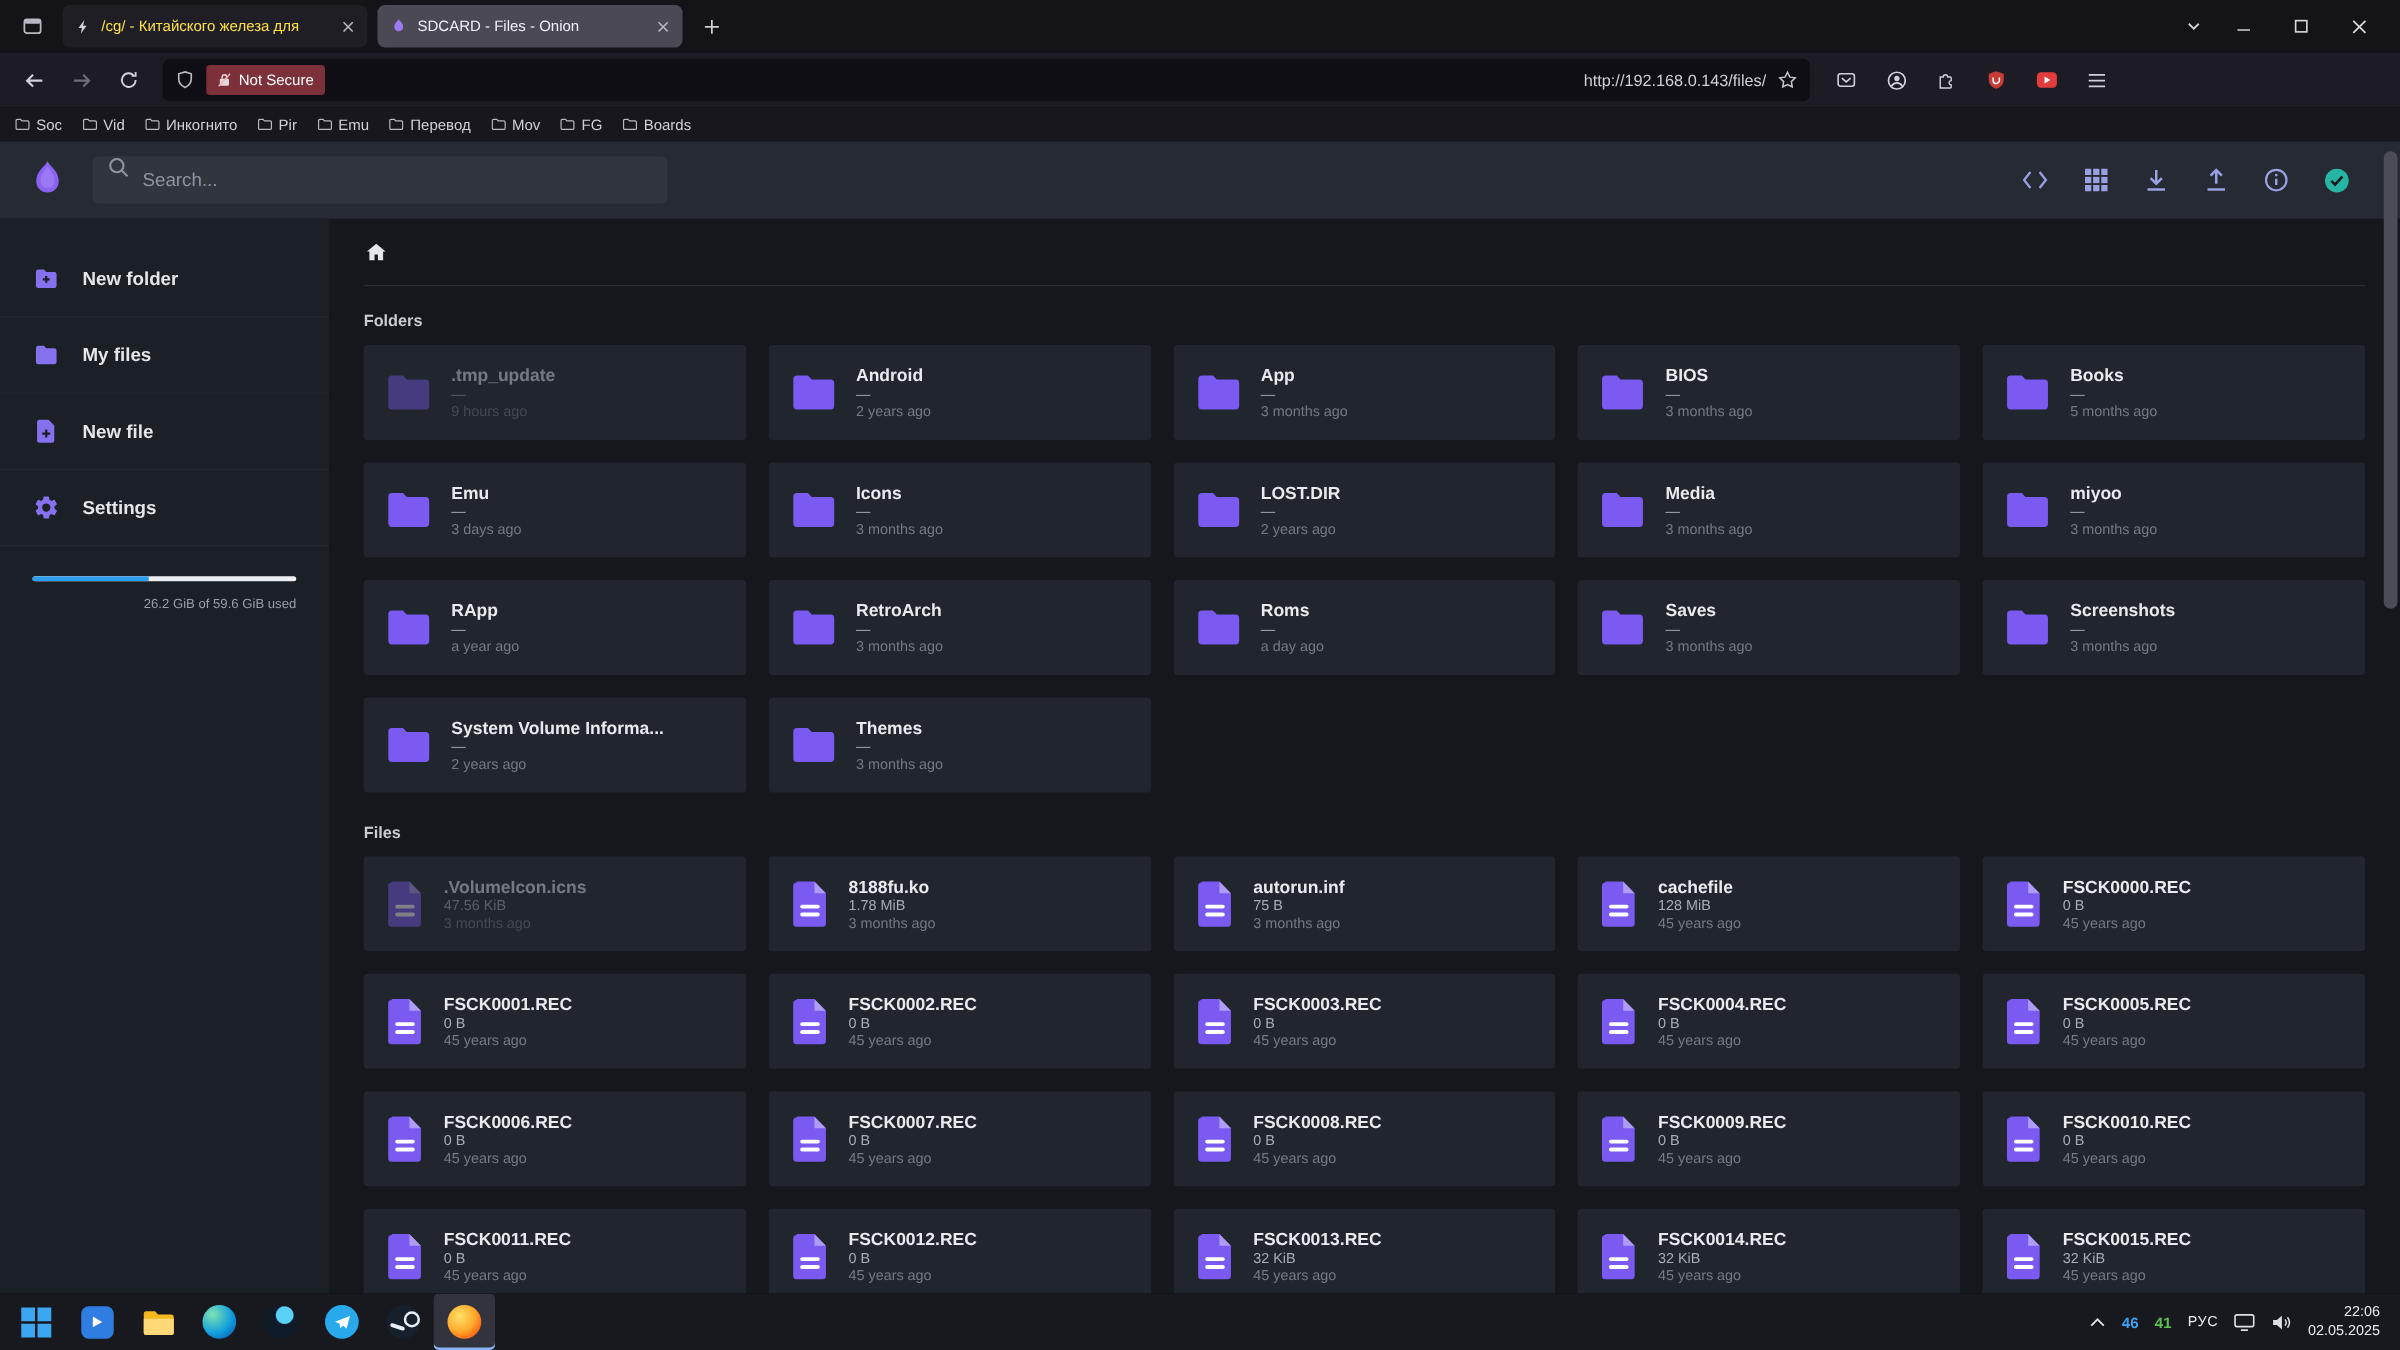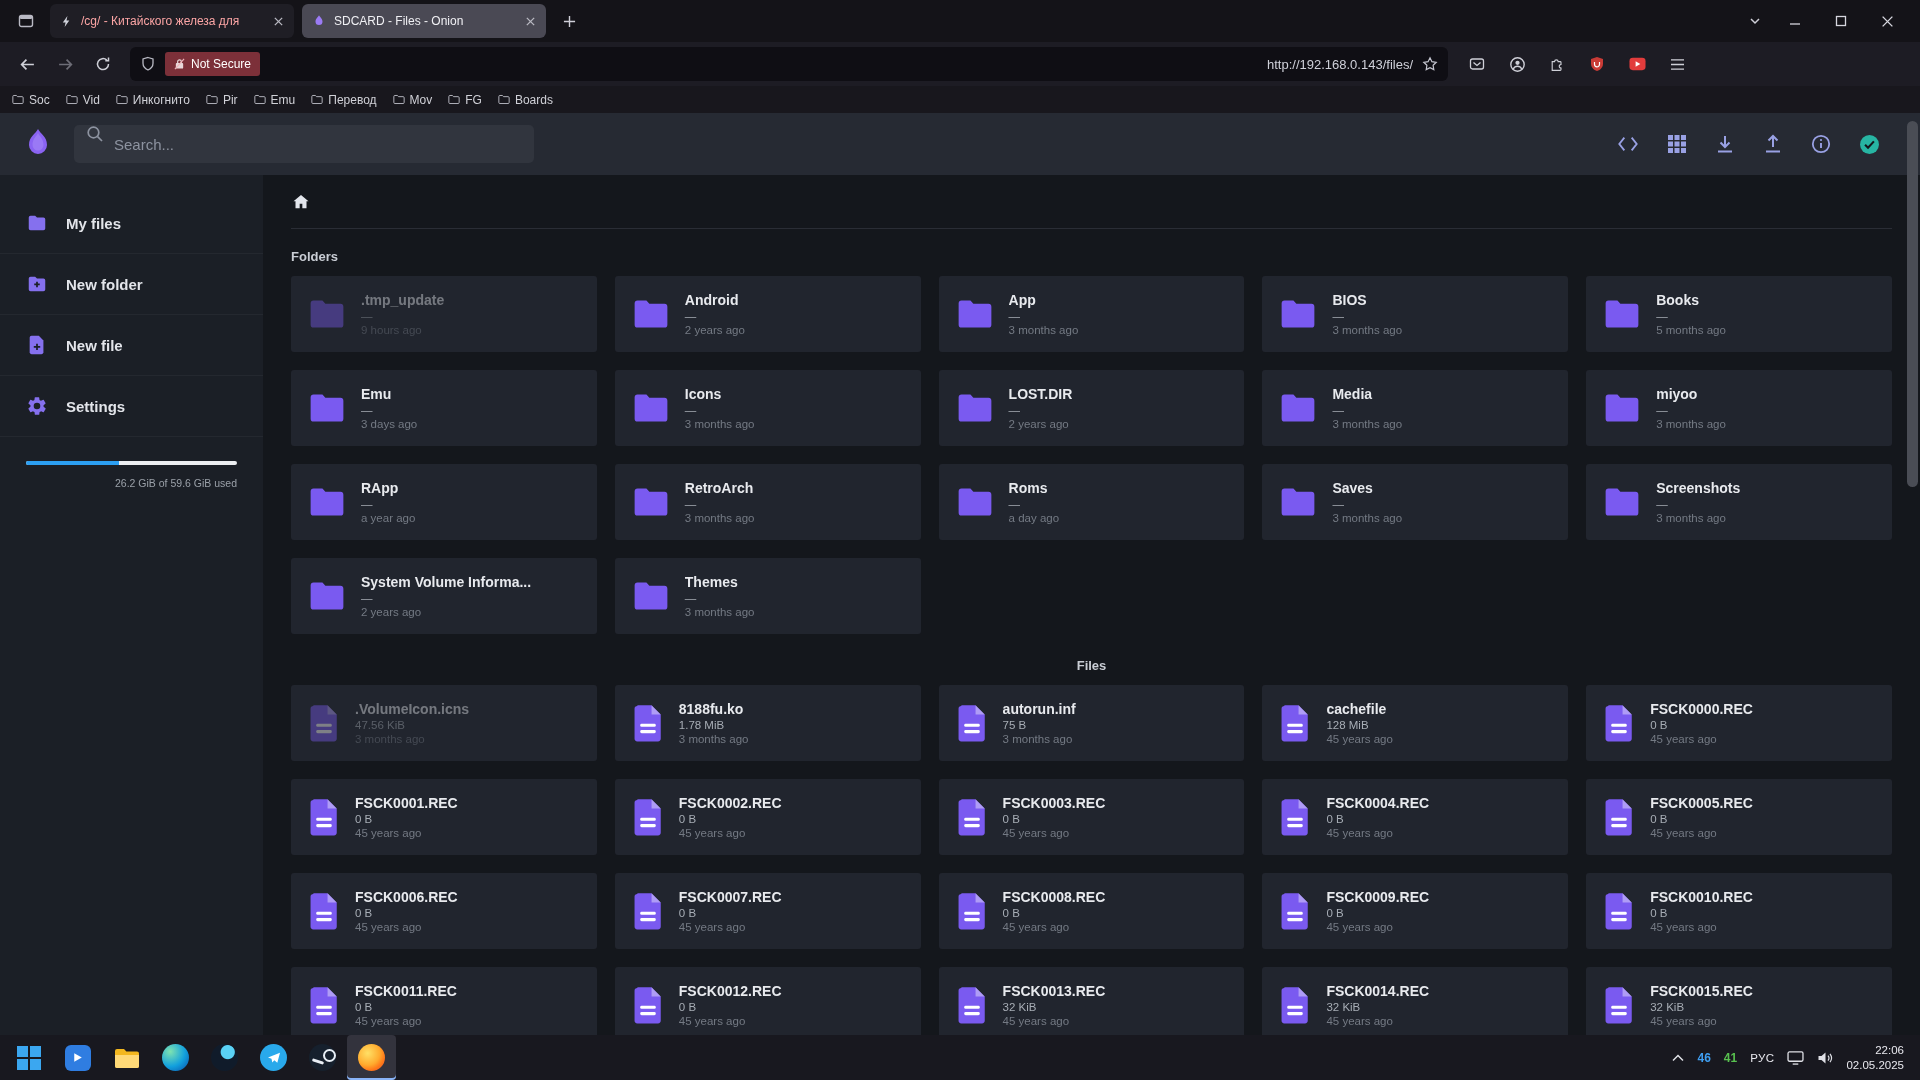--- a/index.html
+++ b/index.html
@@ -6,21 +6,21 @@
   html,body { width:1920px; height:1080px; overflow:hidden; background:#000;
               font-family:"Liberation Sans", sans-serif; }
   .screen { width:1920px; height:1080px; display:flex; flex-direction:column; }
   [data-interactable="true"] { cursor:pointer; }
   svg { display:block; }
 
   
   .tabstrip { height:42px; background:#141318; display:flex; align-items:center; padding:0 10px; gap:8px; flex:0 0 auto; }
   .ffview { width:32px; height:32px; border-radius:6px; display:flex; align-items:center; justify-content:center; color:#b9b9c3; }
   .tab { width:244px; height:34px; border-radius:6px; display:flex; align-items:center; gap:8px; padding:0 10px;
-         color:#fca5a5; font-size:12px; background:#1f1e25; }
+         color:#fde047; font-size:12px; background:#1f1e25; }
   .tab.active { background:#4a4954; color:#f0f0f4; }
   .tab .t-title { flex:1; white-space:nowrap; overflow:hidden; text-overflow:clip; }
   .t-close { color:#b9b9c2; display:flex; }
   .t-fav { display:flex; color:#d7d9de; }
   .newtab { width:30px; height:30px; border-radius:6px; display:flex; align-items:center; justify-content:center; color:#cfcfd8; }
   .strip-spacer { flex:1; }
   .strip-right { display:flex; align-items:center; }
   .caret-btn { width:34px; height:34px; display:flex; align-items:center; justify-content:center; color:#cfcfd8; }
   .win-btn { width:46px; height:42px; display:flex; align-items:center; justify-content:center; color:#d6d6de; }
 
@@ -66,21 +66,21 @@
   .usage-track { height:4px; background:#eceef1; border-radius:2px; overflow:hidden; }
   .usage-fill { height:100%; background:#2c9ff2; }
   .sb-usage-text { margin-top:12px; font-size:10.5px; color:#9aa0a8;text-align:right; }
   .sb-meta { padding:26px 26px 0 26px; font-size:10.5px; color:#8d929a; line-height:2.1; }
   .sb-help { display:block; }
 
   .fb-main { flex:1; padding:0 28px; overflow:hidden; }
   .crumbs { height:54px; display:flex; align-items:center; border-bottom:1px solid #2a2d35; color:#e3e6ec; }
   .section-label { font-size:13px; font-weight:bold; color:#c9cdd4; }
   .lbl-folders { margin-top:20px; }
-  .lbl-files { margin-top:24px;text-align:center; }
+  .lbl-files { margin-top:24px; }
   .grid { margin-top:12px; display:grid; grid-template-columns:repeat(5,1fr); gap:18px; }
   .card { background:#21252e; border-radius:3px; height:76px; display:flex; align-items:center; gap:14px; padding:0 16px; }
   .card-icon { color:#7a5af0; flex:0 0 auto; display:flex; }
   .txt { display:flex; flex-direction:column; gap:2px; min-width:0; }
   .name { font-size:14px; font-weight:bold; color:#e8eaee; white-space:nowrap; overflow:hidden; }
   .sub  { font-size:11.5px; color:#a7adb5; }
   .time { font-size:11.5px; color:#747a84; }
   .card.dim .card-icon, .card.dim .txt { opacity:.42; }
 
   .page-scrollbar { position:absolute; top:2px; right:2px; width:11px; bottom:2px; }
@@ -421,29 +421,29 @@
         </span>
       </div>
     </div>
 
     <div class="fb-body" data-interactable="false">
 
       <aside class="fb-sidebar" data-interactable="false">
         <div class="sb-item" data-interactable="true">
           <svg width="22" height="22" viewBox="0 0 24 24">
               <path d="M3 6a2 2 0 0 1 2-2h5l2 2h7a2 2 0 0 1 2 2v10a2 2 0 0 1-2 2H5a2 2 0 0 1-2-2z" fill="currentColor"></path>
+              <path d="M12 9.5v6M9 12.5h6" stroke="#1b1f26" stroke-width="1.9"></path>
             </svg>
-          <span data-interactable="false">My files</span>
+          <span data-interactable="false">New folder</span>
         </div>
         <div class="sb-item" data-interactable="true">
           <svg width="22" height="22" viewBox="0 0 24 24">
               <path d="M3 6a2 2 0 0 1 2-2h5l2 2h7a2 2 0 0 1 2 2v10a2 2 0 0 1-2 2H5a2 2 0 0 1-2-2z" fill="currentColor"></path>
-              <path d="M12 9.5v6M9 12.5h6" stroke="#1b1f26" stroke-width="1.9"></path>
             </svg>
-          <span data-interactable="false">New folder</span>
+          <span data-interactable="false">My files</span>
         </div>
         <div class="sb-item" data-interactable="true">
           <svg width="22" height="22" viewBox="0 0 24 24">
               <path d="M6 2h8l5 5v13a2 2 0 0 1-2 2H6a2 2 0 0 1-2-2V4a2 2 0 0 1 2-2z" fill="currentColor"></path>
               <path d="M12 10.5v7M8.5 14h7" stroke="#1b1f26" stroke-width="1.9"></path>
             </svg>
           <span data-interactable="false">New file</span>
         </div>
         <div class="sb-item" data-interactable="true">
           <svg width="22" height="22" viewBox="0 0 24 24">

